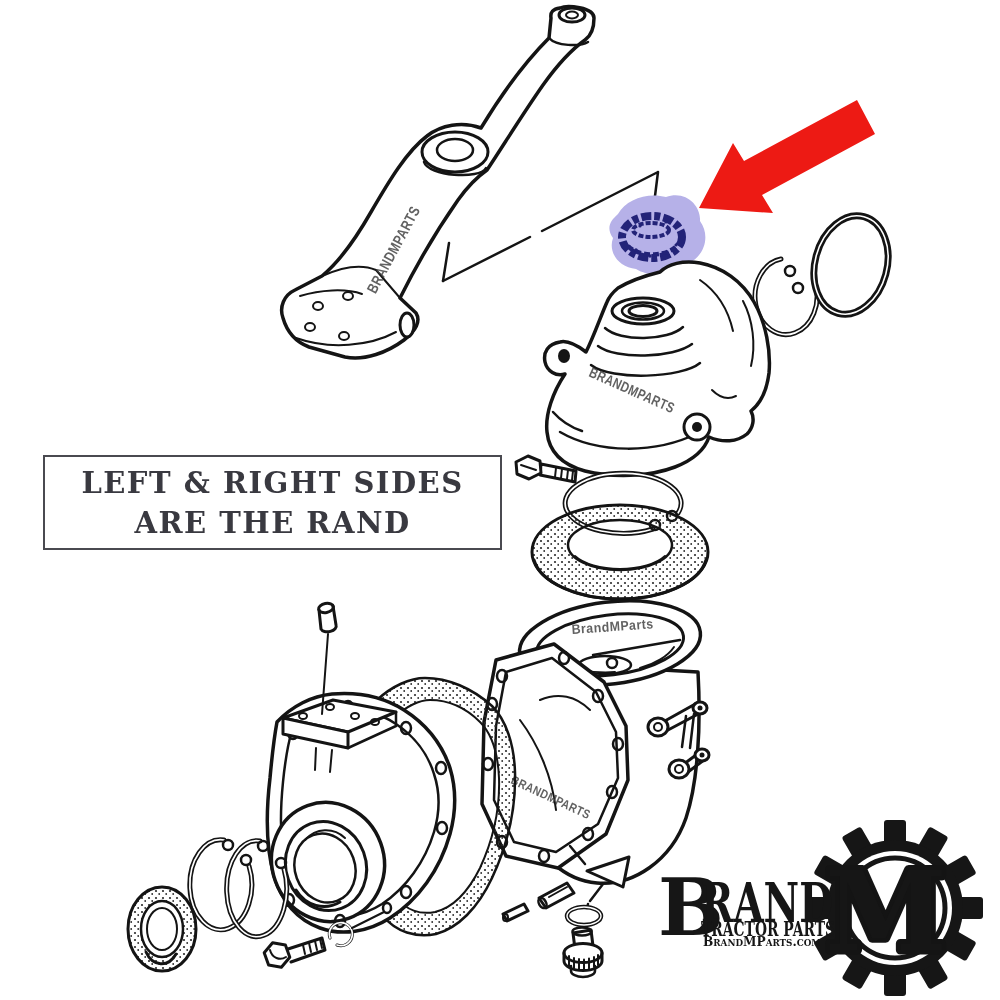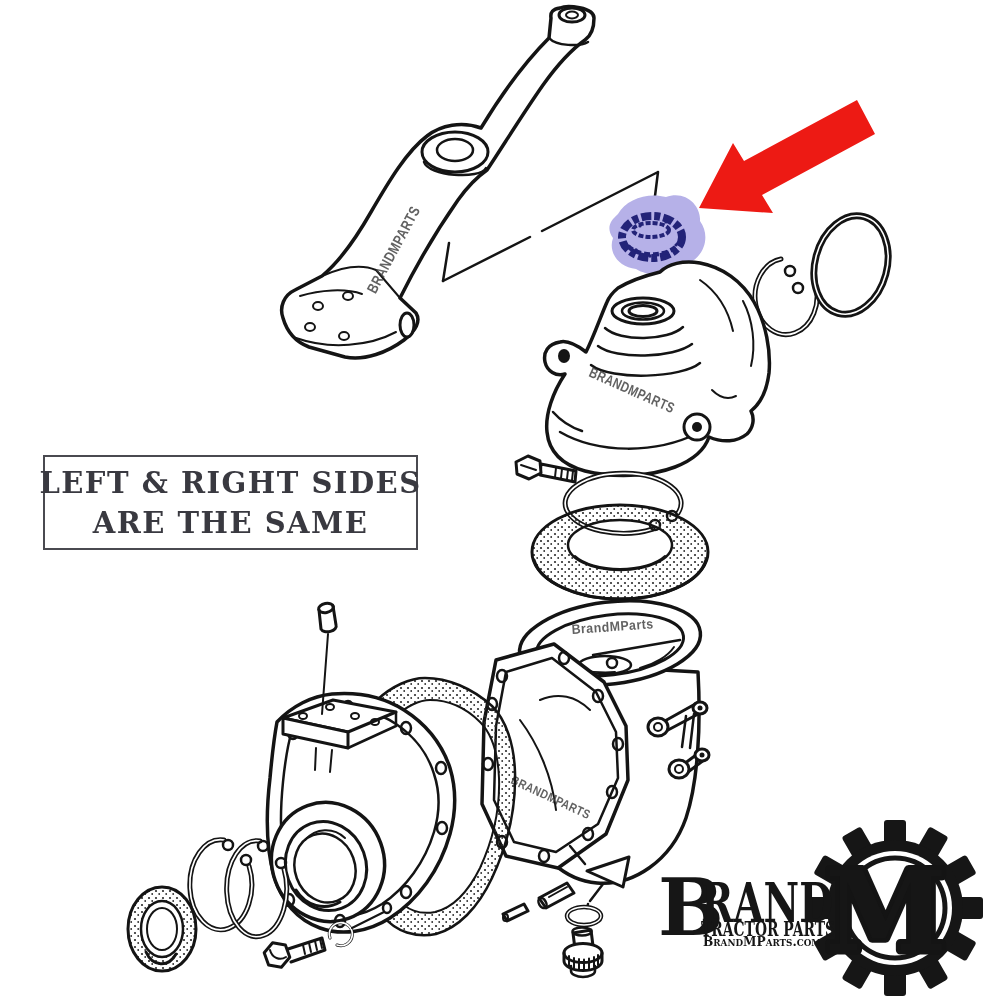--- a/index.html
+++ b/index.html
@@ -10,21 +10,21 @@
   .fw{fill:#ffffff;stroke:#141414;stroke-width:3.5px;stroke-linecap:round;stroke-linejoin:round;}
   .fw3{fill:#ffffff;stroke:#141414;stroke-width:3px;stroke-linecap:round;stroke-linejoin:round;}
   .ln{fill:none;stroke:#141414;stroke-width:3px;stroke-linecap:round;stroke-linejoin:round;}
   .ln2{fill:none;stroke:#141414;stroke-width:2px;stroke-linecap:round;stroke-linejoin:round;}
   .ln25{fill:none;stroke:#141414;stroke-width:2.5px;stroke-linecap:round;stroke-linejoin:round;}
   .thk{fill:none;stroke:#141414;stroke-width:5px;stroke-linecap:round;stroke-linejoin:round;}
   .wht{fill:none;stroke:#ffffff;stroke-width:1.7px;stroke-linecap:round;}
   .wm{font-family:"Liberation Sans",sans-serif;font-weight:bold;fill:#3f3f3f;opacity:.82;letter-spacing:.5px;}
   .logotxt{font-family:"DejaVu Serif",serif;font-weight:bold;fill:#161616;}
   
-  .notebox{position:absolute;left:43px;top:455px;width:375px;height:95px;background:#fff;
+  .notebox{position:absolute;left:43px;top:455px;width:459px;height:95px;background:#fff;
            border:2.5px solid #4a4a50;box-sizing:border-box;display:flex;flex-direction:column;
            align-items:center;justify-content:center;z-index:5;}
   .notebox div{font-family:"DejaVu Serif",serif;font-weight:bold;font-size:29px;line-height:40px;
                color:#393940;letter-spacing:1.5px;white-space:nowrap;}
 </style>
 </head>
 <body>
 
 <div class="stage">
 
@@ -300,16 +300,16 @@
     <text class="logotxt" x="658" y="935" font-size="78">B</text>
     <text class="logotxt" x="701" y="922" font-size="54" textLength="132" lengthAdjust="spacingAndGlyphs">RAND</text>
     <text class="logotxt" x="701" y="936" font-size="20" textLength="134" lengthAdjust="spacingAndGlyphs">TRACTOR PARTS</text>
     <text class="logotxt" x="703" y="946" font-size="12.5" textLength="118" lengthAdjust="spacingAndGlyphs" style="font-variant:small-caps;">BrandMParts.com</text>
     <text class="logotxt" x="886" y="950" font-size="110" text-anchor="middle" stroke="#141414" stroke-width="9" paint-order="stroke" stroke-linejoin="round" fill="#e41e25">M</text>
   </g>
 </svg>
 
 <div class="notebox">
   <div>LEFT &amp; RIGHT SIDES</div>
-  <div>ARE THE SAME</div>
+  <div>ARE THE RAND</div>
 </div>
 
 </div>
 
 </body></html>

